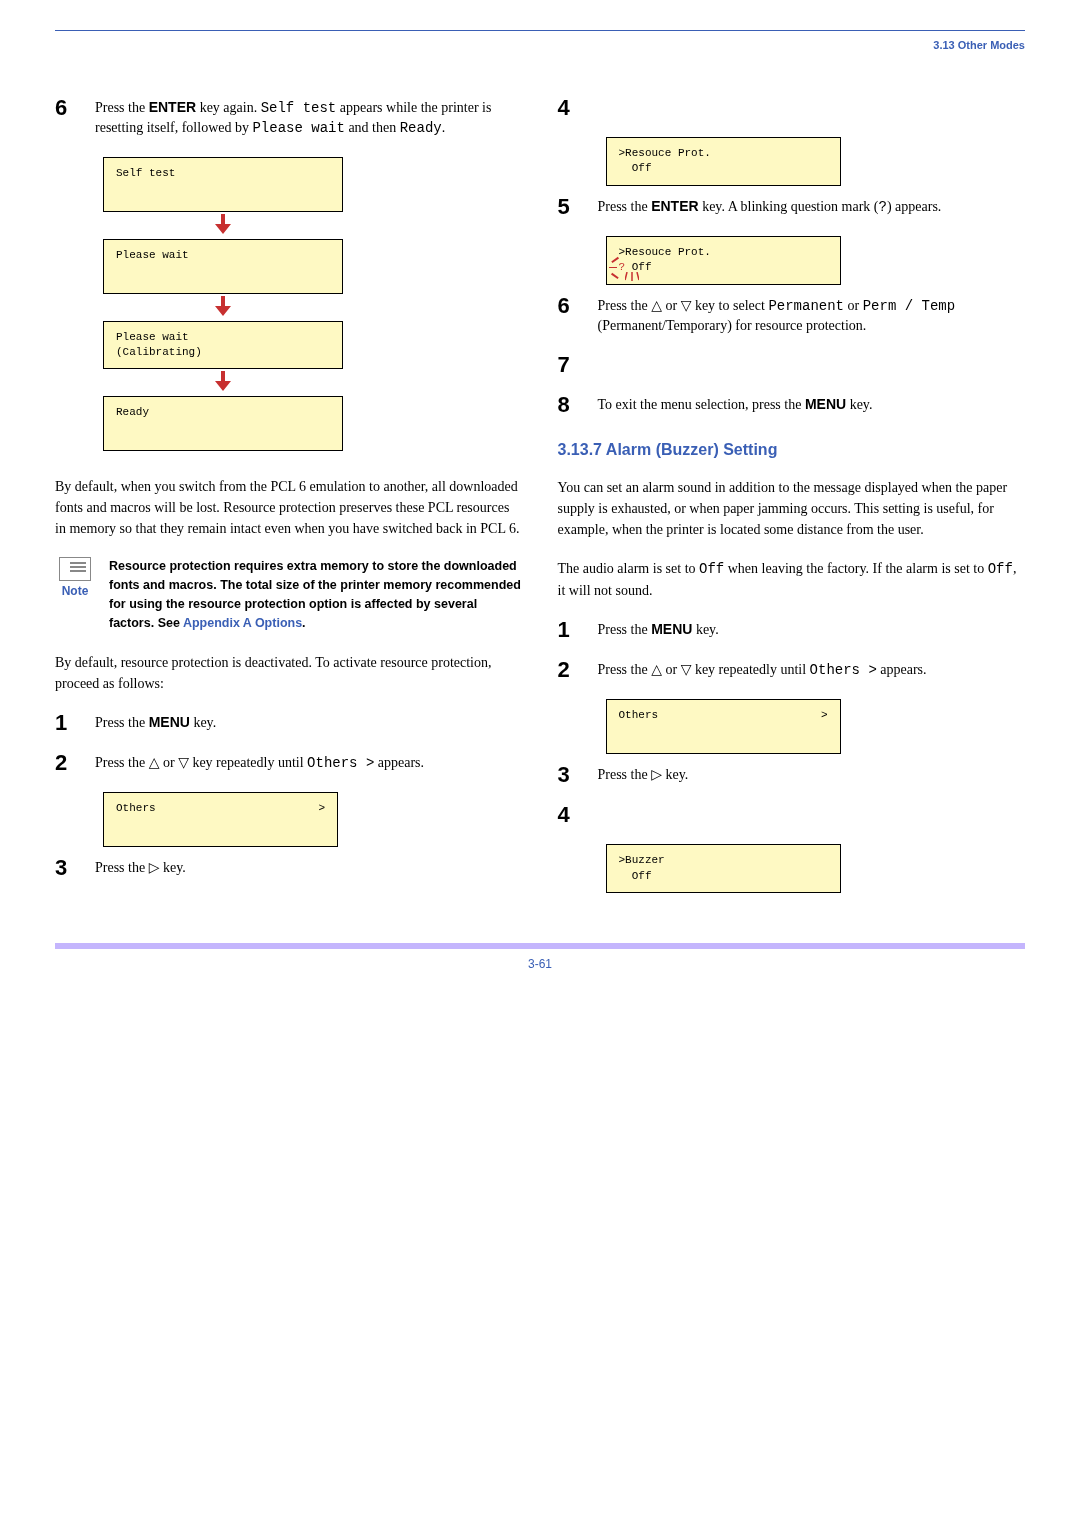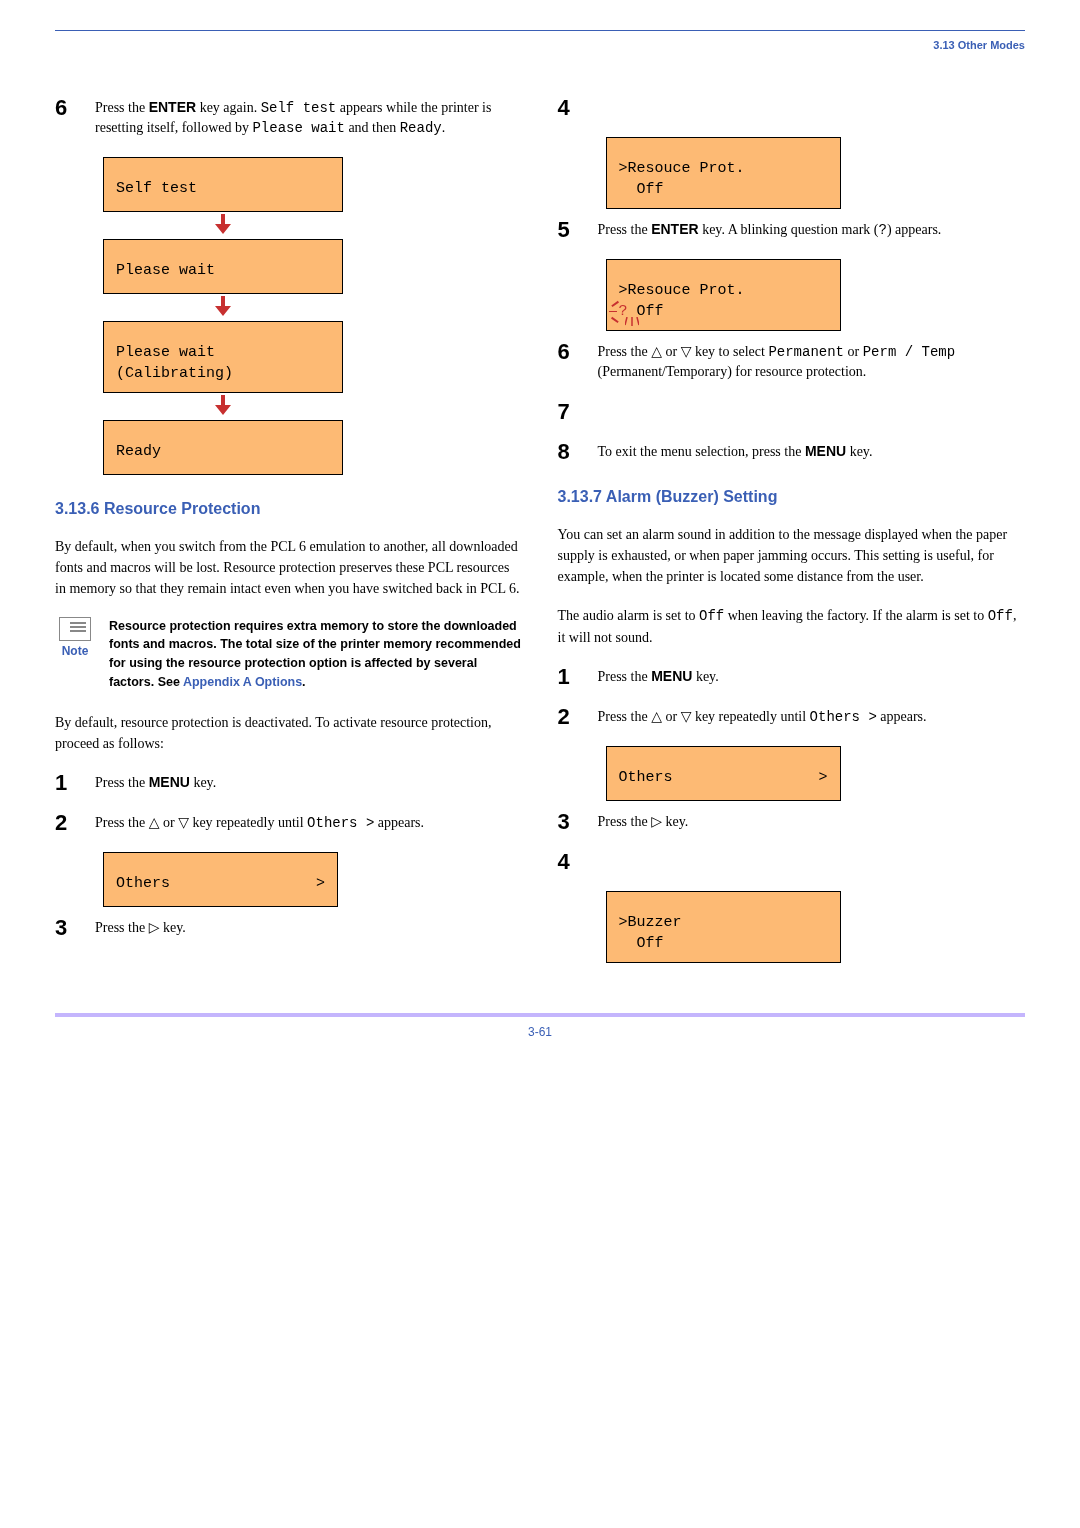--- a/index.html
+++ b/index.html
@@ -57,25 +57,25 @@
     font-size: 14px;
   }
   .lcd-stack {
     margin-left: 48px;
     margin-top: 5px;
     margin-bottom: 25px;
   }
   .lcd-box {
     border: 1.5px solid #000;
     width: 240px;
-    padding: 20px 12px 8px 12px;
+    padding: 8px 12px 8px 12px;
     font-family: "Courier New", monospace;
-    font-size: 15px;
+    font-size: 11px;
     line-height: 1.4;
-    background: #fdba74;
+    background: #fef9c3;
   }
   .lcd-box.tall {
     height: 55px;
   }
   .arrow-down {
     text-align: center;
     width: 240px;
     font-size: 18px;
     color: #c73030;
     margin: 2px 0;
@@ -155,21 +155,21 @@
   .blink-rays span{
     position:absolute;
     width:8px;height:1.5px;
     background:#c73030;
   }
   .tri {
     display:inline-block;
     font-family: Arial, sans-serif;
   }
   .footer-rule {
-    border-top: 4px solid #c4b5fd;
+    border-top: 6px solid #c4b5fd;
     margin-top: 40px;
     padding-top: 8px;
     text-align: center;
     color: #3a5fb5;
     font-family: Arial, sans-serif;
     font-size: 12px;
   }
 </style>
 </head>
 <body>
@@ -206,21 +206,20 @@
         <span>(Calibrating)</span>
       </div>
       <div class="arrow-down">
         <svg width="20" height="20">
             <polygon points="8,0 12,0 12,10 18,10 10,20 2,10 8,10" fill="#c73030"></polygon>
           </svg>
       </div>
       <div class="lcd-box tall">Ready</div>
     </div>
 
-    <div class="h2">3.13.6   Resource Protection</div>
 
     <p class="para">By default, when you switch from the PCL 6 emulation to another, all downloaded fonts and macros will be lost. Resource protection preserves these PCL resources in memory so that they remain intact even when you have switched back in PCL 6.</p>
 
     <div class="note-block">
       <div class="note-icon">
         <div class="note-icon-glyph"></div>
         <div class="note-label">Note</div>
       </div>
       <div class="note-text">
         <span>Resource protection requires extra memory to store the downloaded fonts and macros. The total size of the printer memory recommended for using the resource protection option is affected by several factors. See </span><span class="note-link">Appendix A Options</span><span>.</span>

